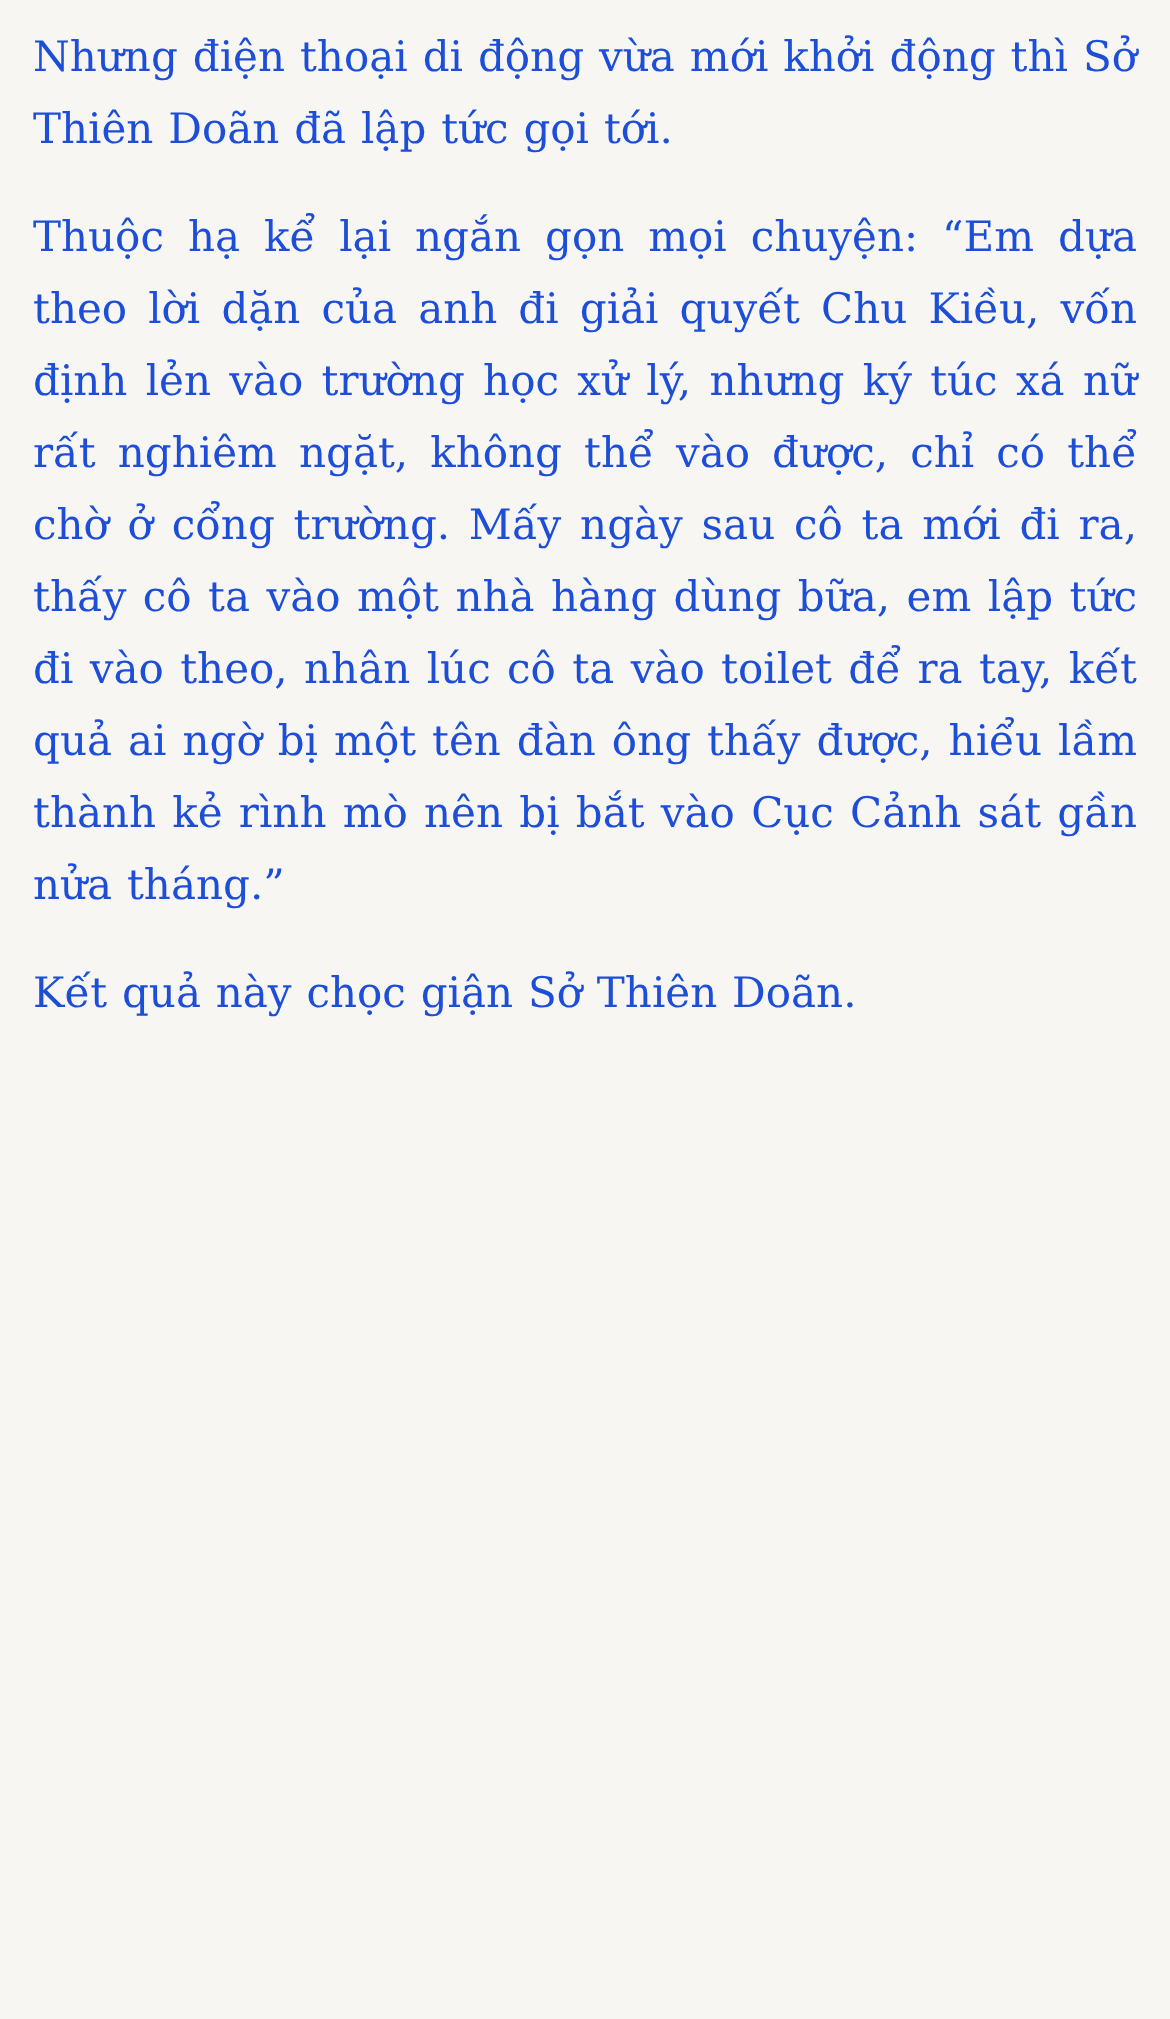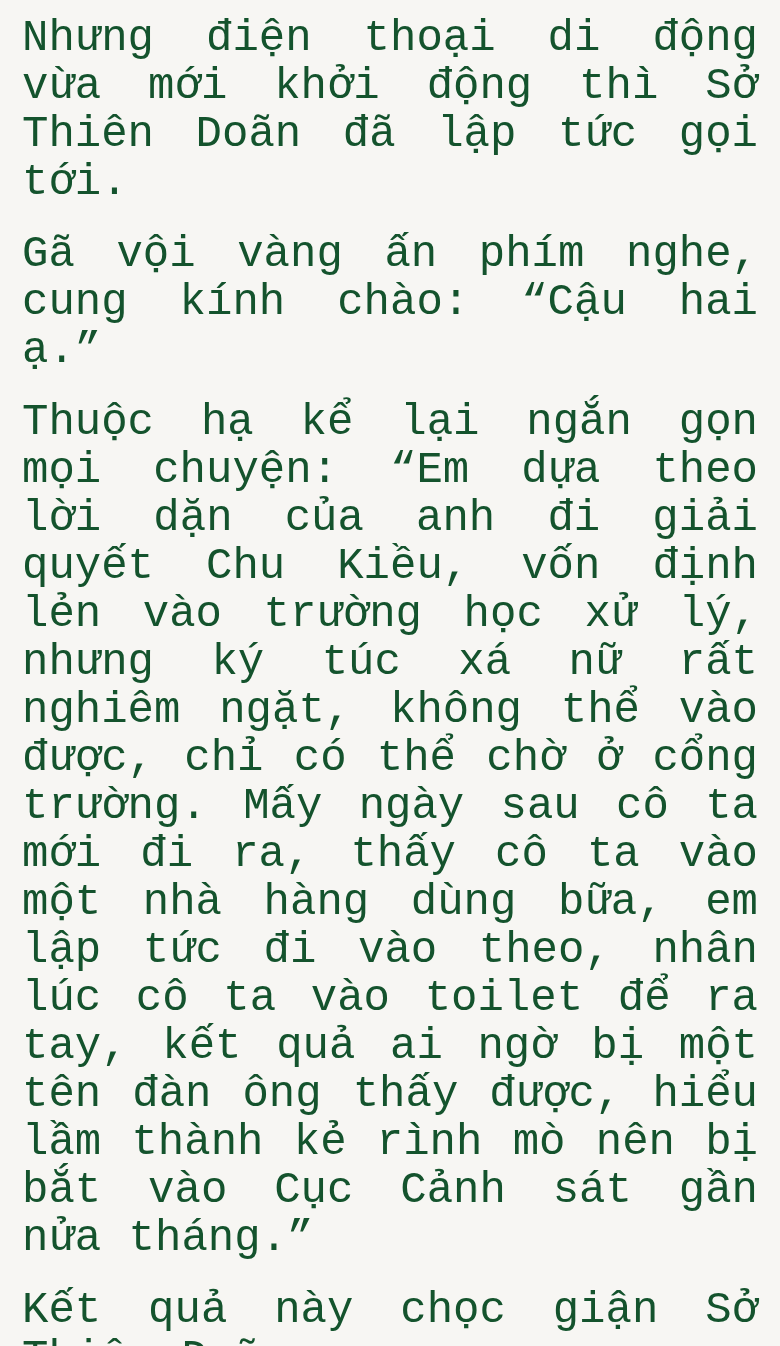--- a/index.html
+++ b/index.html
@@ -12,33 +12,31 @@
     background: #f7f6f3;
     font-family: "DejaVu Serif", "Liberation Serif", serif;
   }
   .reader-page {
     width: 780px;
     height: 1346px;
     padding: 14px 22px 20px 22px;
     background: #f7f6f3;
   }
   .reader-page p {
-    font-size: 44px;
+    font-size: 28px;
     line-height: 48px;
-    color: #14532d;
+    color: #1d4ed8;
     text-align: justify;
     margin-bottom: 24px;
     word-spacing: 1px;
-    font-family: Liberation Mono, monospace;
   }
   .reader-page p:last-child {
     margin-bottom: 0;
   }
 </style>
 </head>
 <body>
 
 <div class="reader-page">
   <p>Nhưng điện thoại di động vừa mới khởi động thì Sở Thiên Doãn đã lập tức gọi tới.</p>
-  <p>Gã vội vàng ấn phím nghe, cung kính chào: “Cậu hai ạ.”</p>
   <p>Thuộc hạ kể lại ngắn gọn mọi chuyện: “Em dựa theo lời dặn của anh đi giải quyết Chu Kiều, vốn định lẻn vào trường học xử lý, nhưng ký túc xá nữ rất nghiêm ngặt, không thể vào được, chỉ có thể chờ ở cổng trường. Mấy ngày sau cô ta mới đi ra, thấy cô ta vào một nhà hàng dùng bữa, em lập tức đi vào theo, nhân lúc cô ta vào toilet để ra tay, kết quả ai ngờ bị một tên đàn ông thấy được, hiểu lầm thành kẻ rình mò nên bị bắt vào Cục Cảnh sát gần nửa tháng.”</p>
   <p>Kết quả này chọc giận Sở Thiên Doãn.</p>
 </div>
 
 </body></html>

